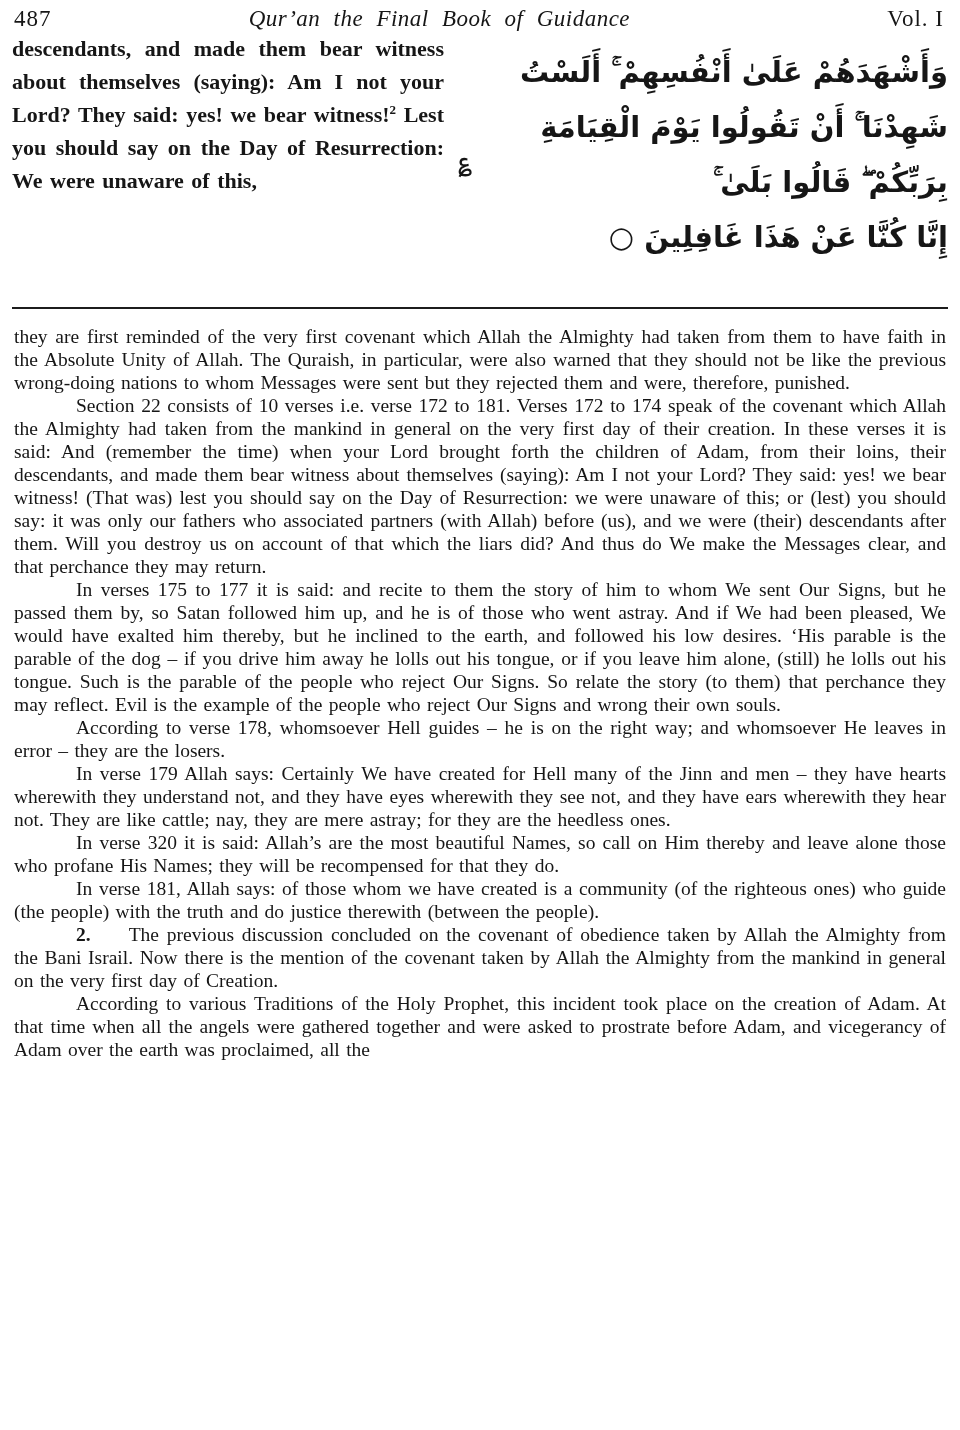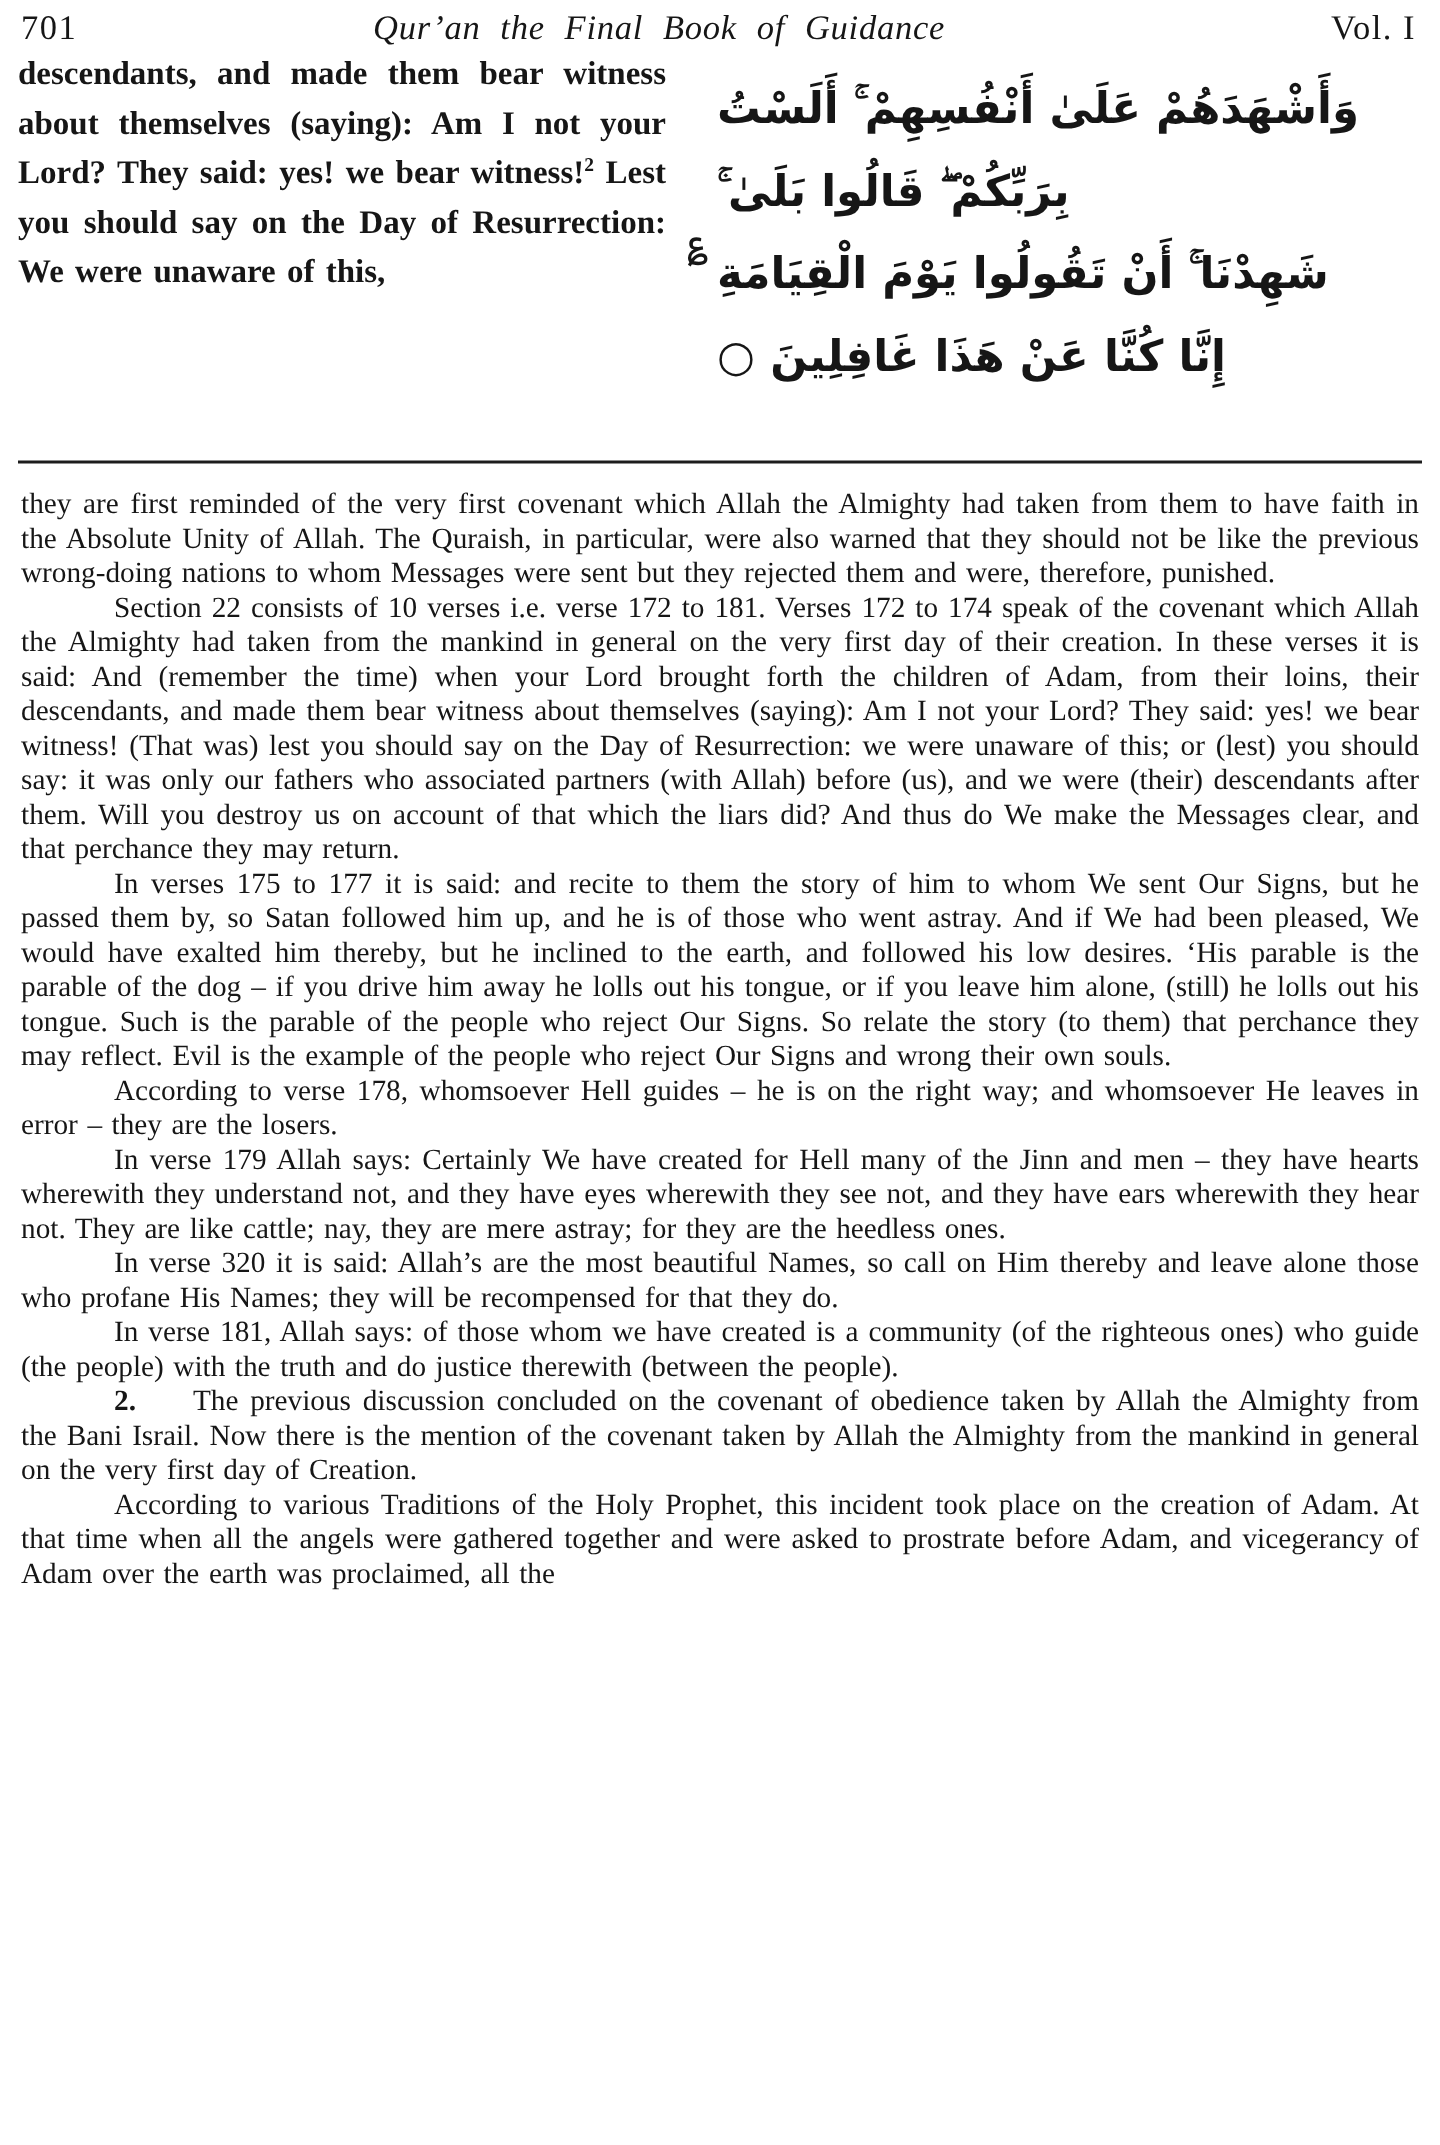--- a/index.html
+++ b/index.html
@@ -61,21 +61,21 @@
   .ruku {
     font-family: "DejaVu Sans", sans-serif;
     font-size: 24px;
     flex: 0 0 auto;
     margin-right: 6px;
     transform: translateY(6px);
   }
   .arabic {
     flex: 1;
     direction: rtl;
-    text-align: left;
+    text-align: right;
     font-family: "DejaVu Sans", sans-serif;
     font-size: 29px;
     line-height: 55px;
     font-weight: bold;
   }
   
   .divider {
     border: none;
     border-top: 2.5px solid #1c1c1c;
     margin: 30px 0 16px 0;
@@ -94,35 +94,35 @@
     font-weight: bold;
     margin-right: 38px;
   }
 </style>
 </head>
 <body>
 
 <div class="page">
 
   <header class="page-header">
-    <span class="page-num">701</span>
+    <span class="page-num">487</span>
     <span class="book-title">Qur’an the Final Book of Guidance</span>
     <span class="volume">Vol. I</span>
   </header>
 
   <section class="verse-block">
     <div class="translation">
       <span>descendants, and made them bear witness about themselves (saying): Am I not your Lord? They said: yes! we bear witness!</span><sup>2</sup><span> Lest you should say on the Day of Resurrection: We were unaware of this,</span>
     </div>
     <div class="arabic-wrap">
       <span class="ruku">؏</span>
       <div class="arabic">
         <div class="ar-line">وَأَشْهَدَهُمْ عَلَىٰ أَنْفُسِهِمْ ۚ أَلَسْتُ</div>
+        <div class="ar-line">شَهِدْنَا ۚ أَنْ تَقُولُوا يَوْمَ الْقِيَامَةِ</div>
         <div class="ar-line">بِرَبِّكُمْ ۖ قَالُوا بَلَىٰ ۚ</div>
-        <div class="ar-line">شَهِدْنَا ۚ أَنْ تَقُولُوا يَوْمَ الْقِيَامَةِ</div>
         <div class="ar-line">إِنَّا كُنَّا عَنْ هَذَا غَافِلِينَ ○</div>
       </div>
     </div>
   </section>
 
   <hr class="divider">
 
   <main class="commentary">
     <p class="para noindent">they are first reminded of the very first covenant which Allah the Almighty had taken from them to have faith in the Absolute Unity of Allah. The Quraish, in particular, were also warned that they should not be like the previous wrong-doing nations to whom Messages were sent but they rejected them and were, therefore, punished.</p>
     <p class="para">Section 22 consists of 10 verses i.e. verse 172 to 181. Verses 172 to 174 speak of the covenant which Allah the Almighty had taken from the mankind in general on the very first day of their creation. In these verses it is said: And (remember the time) when your Lord brought forth the children of Adam, from their loins, their descendants, and made them bear witness about themselves (saying): Am I not your Lord? They said: yes! we bear witness! (That was) lest you should say on the Day of Resurrection: we were unaware of this; or (lest) you should say: it was only our fathers who associated partners (with Allah) before (us), and we were (their) descendants after them. Will you destroy us on account of that which the liars did? And thus do We make the Messages clear, and that perchance they may return.</p>

